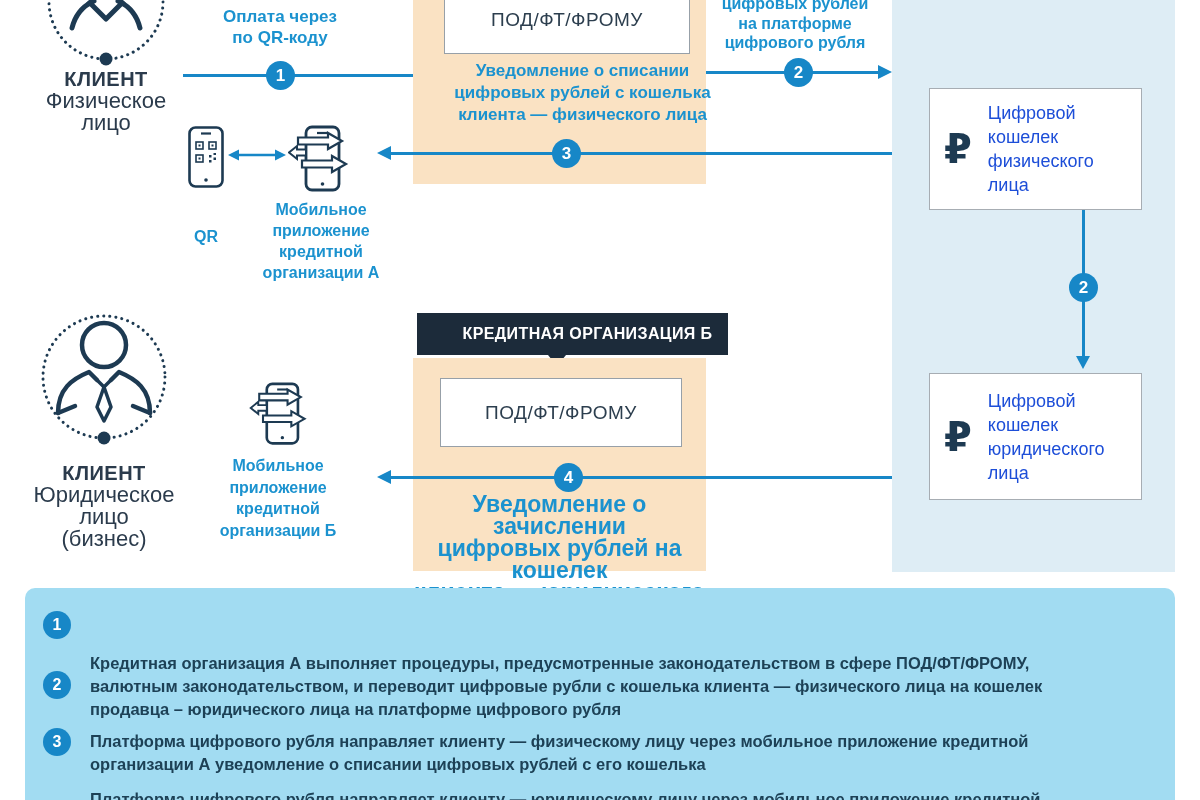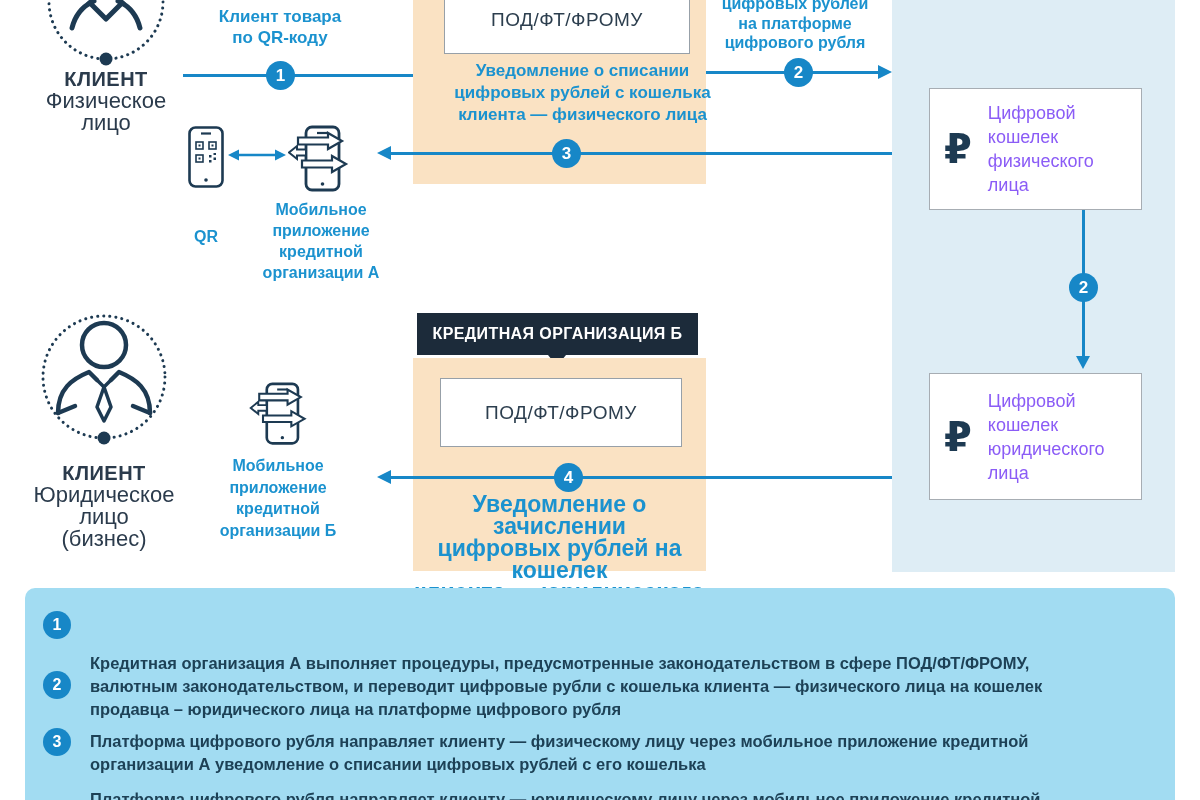--- a/index.html
+++ b/index.html
@@ -8,21 +8,21 @@
   .abs{position:absolute;}
   .pre{white-space:pre-line;}
   .center{text-align:center;}
   
   .panel-right{left:892px;top:0;width:283px;height:572px;background:#deedf5;}
   .panel-legend{left:25px;top:588px;width:1150px;height:240px;background:#a2dcf2;border-radius:10px;}
   .orange{background:#fae2c3;}
   .whitebox{background:#fff;border:1.5px solid #97a0a8;display:flex;align-items:center;justify-content:center;
             font-size:19px;color:#2c3e4e;letter-spacing:0.5px;}
   .walletbox{background:#fff;border:1.5px solid #a7adb3;display:flex;align-items:center;gap:16px;padding:0 14px;box-sizing:border-box;}
-  .wallet-text{font-size:18px;line-height:24px;color:#8b5cf6;}
+  .wallet-text{font-size:18px;line-height:24px;color:#1d4ed8;}
   .rub{font-size:40px;font-weight:bold;color:#1d3a52;line-height:1;}
   
   .hline{height:3px;background:#1787c7;}
   .vline{width:3px;background:#1787c7;}
   .step{width:29px;height:29px;border-radius:50%;background:#1787c7;color:#fff;
         font-weight:bold;font-size:17px;display:flex;align-items:center;justify-content:center;}
   .arr-r{width:0;height:0;border-top:7px solid transparent;border-bottom:7px solid transparent;border-left:14px solid #1787c7;}
   .arr-l{width:0;height:0;border-top:7px solid transparent;border-bottom:7px solid transparent;border-right:14px solid #1787c7;}
   .arr-d{width:0;height:0;border-left:7px solid transparent;border-right:7px solid transparent;border-top:13px solid #1787c7;}
   
@@ -67,21 +67,21 @@
     <circle cx="68" cy="2" r="57" fill="none" stroke="#1d3a52" stroke-width="3" stroke-dasharray="0.1 6" stroke-linecap="round"></circle>
     <circle cx="68" cy="59" r="6.5" fill="#1d3a52"></circle>
     <path d="M34,28 C38,12 47,5 56,1" fill="none" stroke="#1d3a52" stroke-width="5" stroke-linecap="round"></path>
     <path d="M102,28 C98,12 89,5 80,1" fill="none" stroke="#1d3a52" stroke-width="5" stroke-linecap="round"></path>
     <path d="M50,1 L68,19 L86,1" fill="none" stroke="#1d3a52" stroke-width="5" stroke-linejoin="round"></path>
   </svg>
   <div class="abs client-title center" style="left:26px;top:68px;width:160px;">КЛИЕНТ</div>
   <div class="abs client-sub center pre" style="left:26px;top:90px;width:160px;">Физическое
 лицо</div>
 
-  <div class="abs bluelabel center pre" style="left:195px;top:6px;width:170px;font-size:17px;line-height:21px;">Клиент товара
+  <div class="abs bluelabel center pre" style="left:195px;top:6px;width:170px;font-size:17px;line-height:21px;">Оплата через
 по QR-коду</div>
   <div class="abs hline" style="left:183px;top:74px;width:230px;"></div>
   <div class="abs step" style="left:266px;top:61px;">1</div>
 
   <div class="abs orange" style="left:413px;top:0;width:293px;height:184px;"></div>
   <div class="abs whitebox" style="left:444px;top:-14px;width:244px;height:66px;">
     <span>ПОД/ФТ/ФРОМУ</span>
   </div>
   <div class="abs bluelabel center pre" style="left:413px;top:60px;width:293px;font-size:17px;line-height:22px;padding-left:23px;">Уведомление о списании
 цифровых рублей с кошелька
@@ -129,21 +129,21 @@
     <circle cx="34.5" cy="60" r="1.8" fill="#1d3a52"></circle>
     <polygon points="10,13.5 40,13.5 40,9 54,17 40,25 40,20.5 10,20.5" fill="#fff" stroke="#1d3a52" stroke-width="2.2"></polygon>
     <polygon points="14,36.5 44,36.5 44,32 58,40 44,48 44,43.5 14,43.5" fill="#fff" stroke="#1d3a52" stroke-width="2.2"></polygon>
     <polygon points="18,25.5 9,25.5 9,22 1,28.5 9,35 9,31.5 18,31.5" fill="#fff" stroke="#1d3a52" stroke-width="2"></polygon>
   </svg>
   <div class="abs bluelabel center pre" style="left:259px;top:199px;width:124px;font-size:16px;line-height:21px;">Мобильное
 приложение
 кредитной
 организации А</div>
 
-  <div class="abs blackhead" style="left:417px;top:313px;width:281px;height:42px;">
+  <div class="abs blackhead" style="left:417px;top:313px;width:281px;height:42px;padding-left:30px;">
     <span>КРЕДИТНАЯ ОРГАНИЗАЦИЯ Б</span>
   </div>
   <div class="abs" style="left:548px;top:355px;width:0;height:0;border-left:9px solid transparent;border-right:9px solid transparent;border-top:11px solid #1c2b3a;"></div>
 
   <div class="abs orange" style="left:413px;top:358px;width:293px;height:213px;"></div>
   <div class="abs whitebox" style="left:440px;top:378px;width:240px;height:67px;">
     <span>ПОД/ФТ/ФРОМУ</span>
   </div>
   <div class="abs bluelabel center pre" style="left:413px;top:493px;width:293px;font-size:23px;line-height:22px;">Уведомление о зачислении
 цифровых рублей на кошелек

